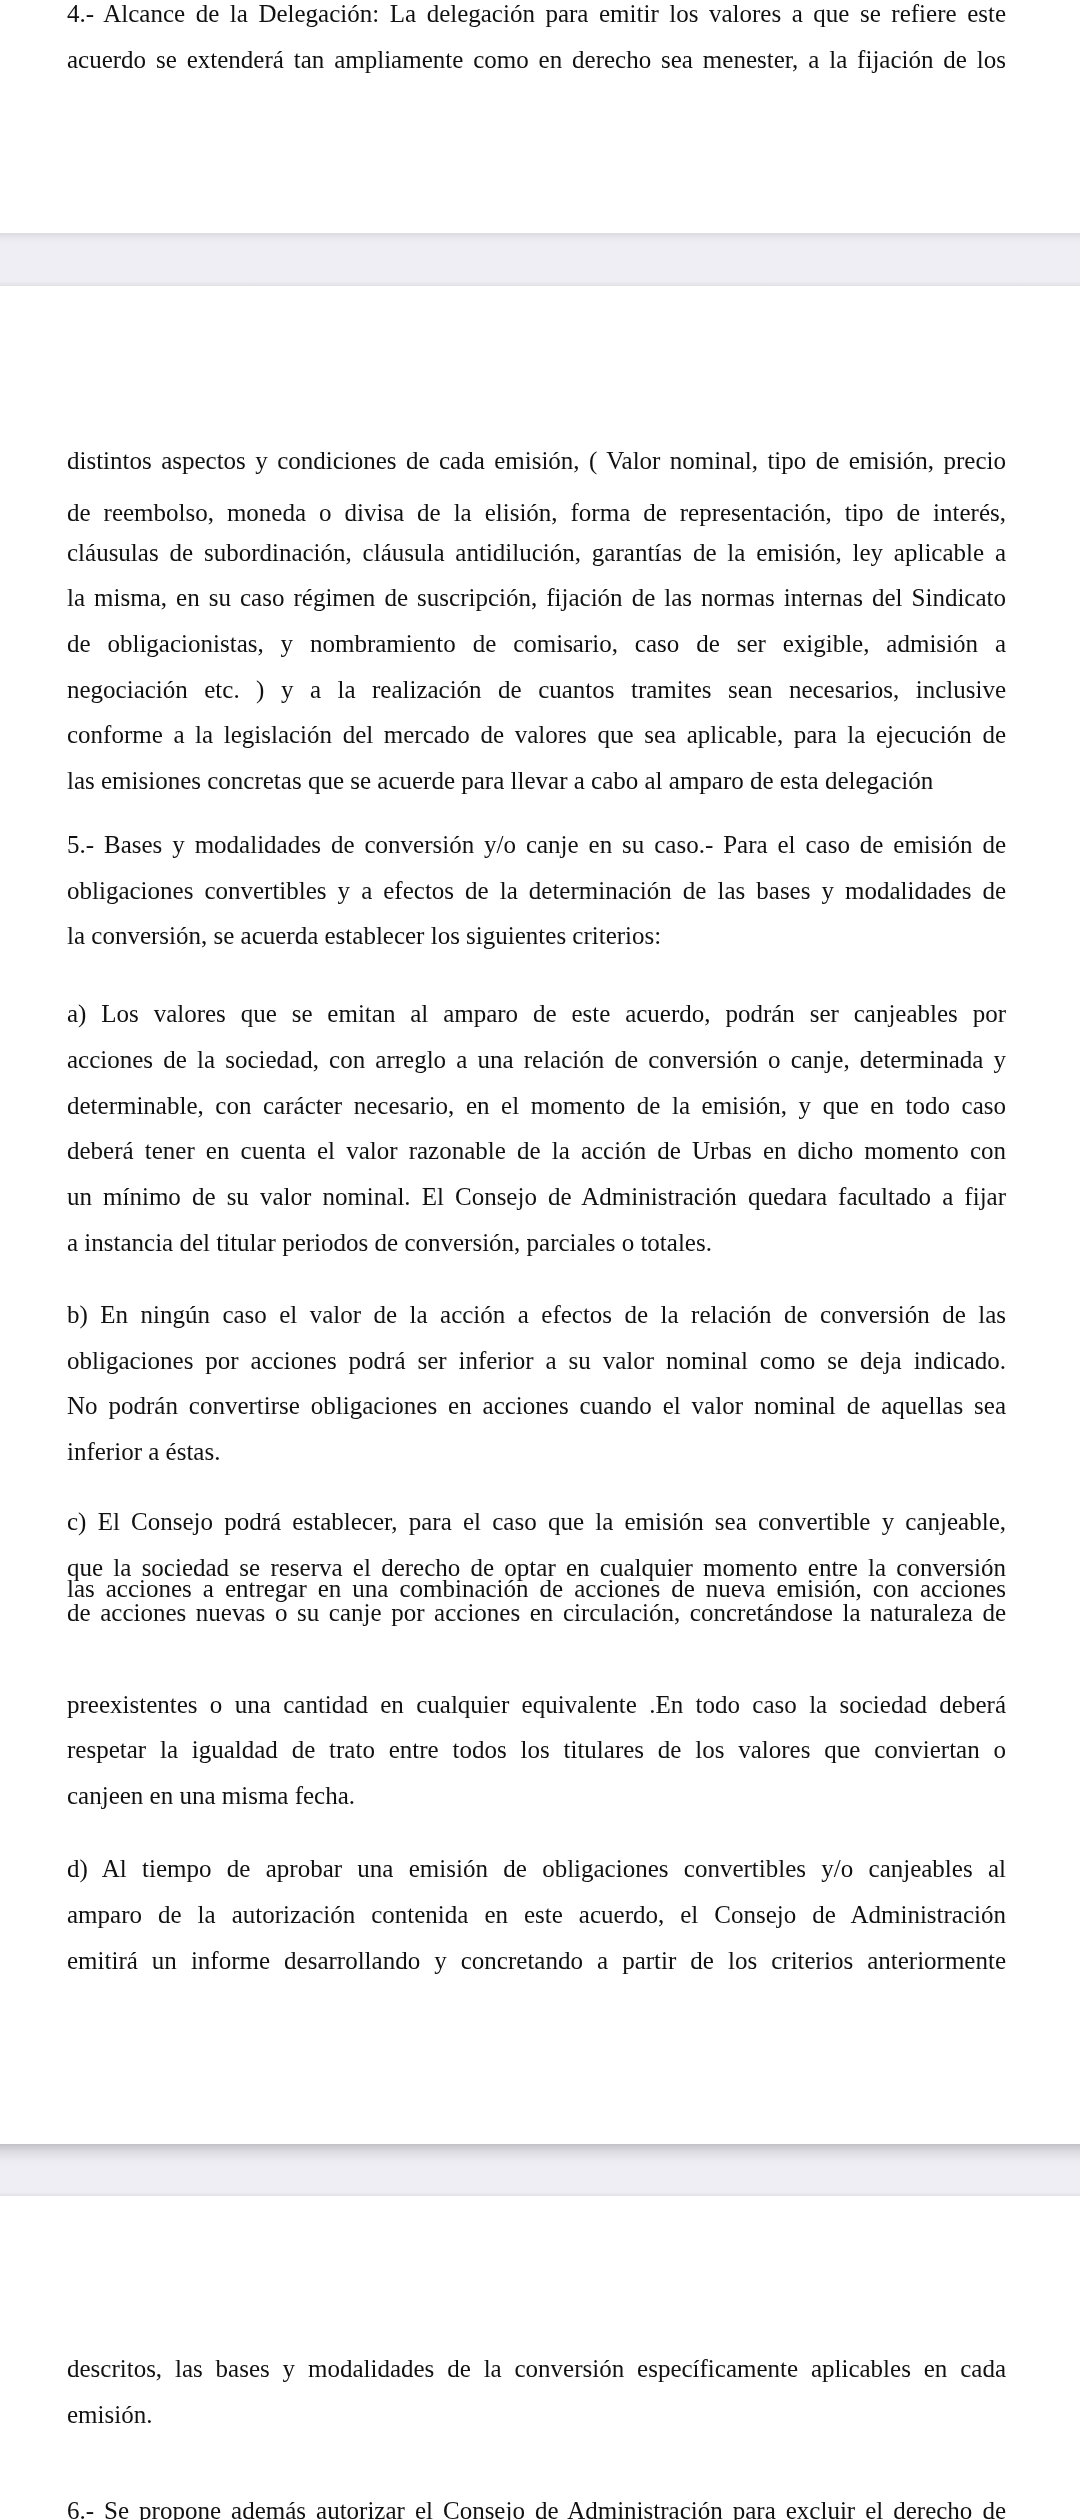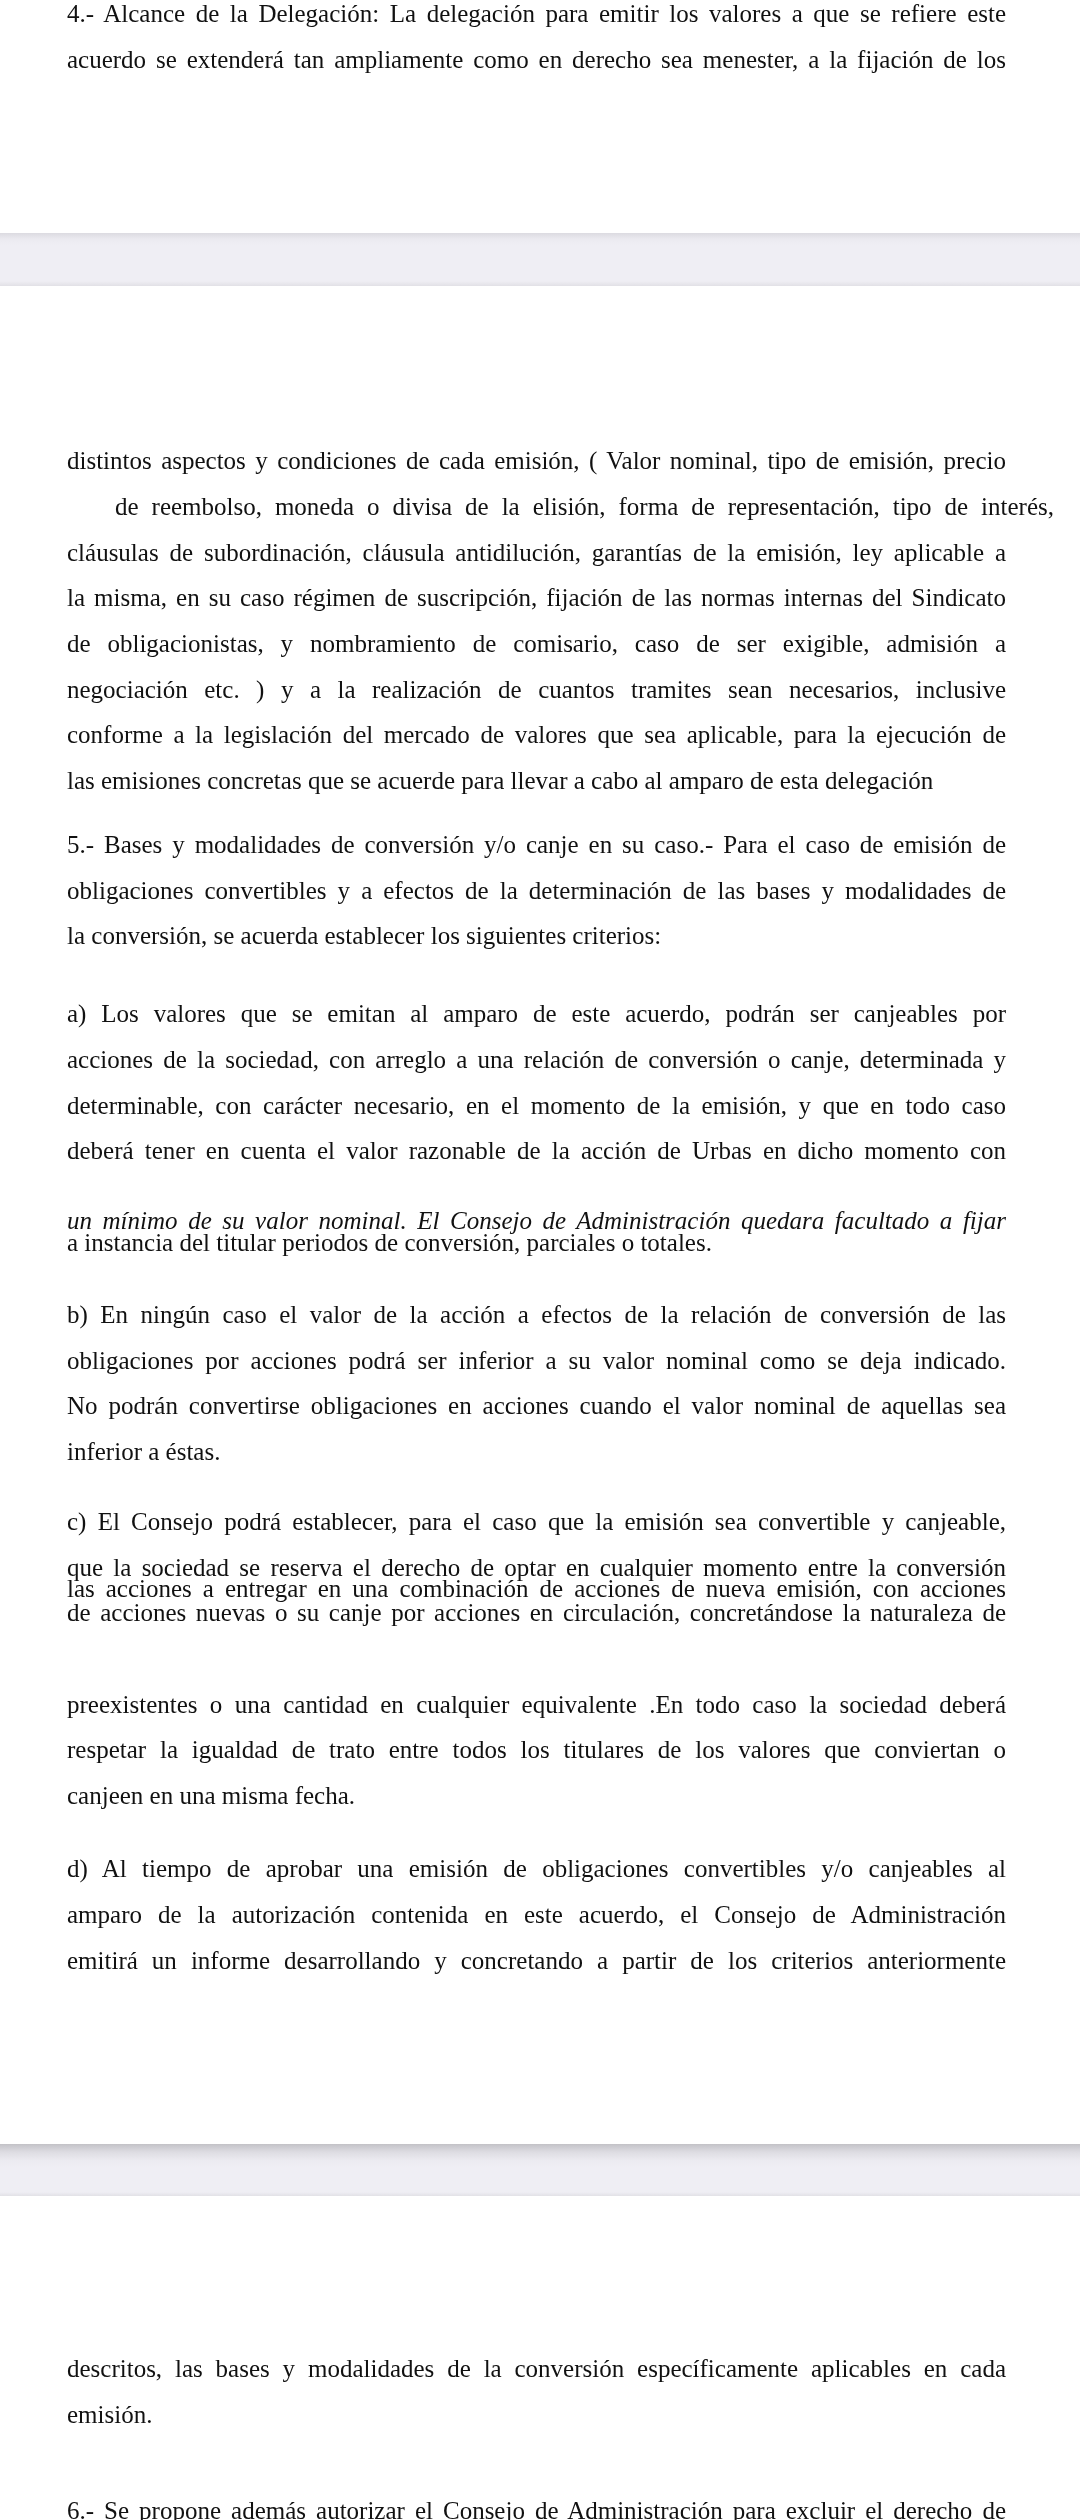--- a/index.html
+++ b/index.html
@@ -66,41 +66,41 @@
     <div class="line" style="top:-1px;">4.- Alcance de la Delegación: La delegación para emitir los valores a que se refiere este</div>
     <div class="line" style="top:45px;">acuerdo se extenderá tan ampliamente como en derecho sea menester, a la fijación de los</div>
   </div>
 </div>
 
 <div class="page-gap gap-1"></div>
 
 <div class="page page-2">
   <div>
     <div class="line" style="top:160px;">distintos aspectos y condiciones de cada emisión, ( Valor nominal, tipo de emisión, precio</div>
-    <div class="line" style="top:206px;margin-left:48px;">de reembolso, moneda o divisa de la elisión, forma de representación, tipo de interés,</div>
+    <div class="line" style="top:212px;">de reembolso, moneda o divisa de la elisión, forma de representación, tipo de interés,</div>
     <div class="line" style="top:252px;">cláusulas de subordinación, cláusula antidilución, garantías de la emisión, ley aplicable a</div>
     <div class="line" style="top:297px;">la misma, en su caso régimen de suscripción, fijación de las normas internas del Sindicato</div>
     <div class="line" style="top:343px;">de obligacionistas, y nombramiento de comisario, caso de ser exigible, admisión a</div>
     <div class="line" style="top:389px;">negociación etc. ) y a la realización de cuantos tramites sean necesarios, inclusive</div>
     <div class="line" style="top:434px;">conforme a la legislación del mercado de valores que sea aplicable, para la ejecución de</div>
     <div class="line last" style="top:480px;">las emisiones concretas que se acuerde para llevar a cabo al amparo de esta delegación</div>
   </div>
 
   <div>
     <div class="line" style="top:544px;">5.- Bases y modalidades de conversión y/o canje en su caso.- Para el caso de emisión de</div>
     <div class="line" style="top:590px;">obligaciones convertibles y a efectos de la determinación de las bases y modalidades de</div>
     <div class="line last" style="top:635px;">la conversión, se acuerda establecer los siguientes criterios:</div>
   </div>
 
   <div>
     <div class="line" style="top:713px;">a) Los valores que se emitan al amparo de este acuerdo, podrán ser canjeables por</div>
     <div class="line" style="top:759px;">acciones de la sociedad, con arreglo a una relación de conversión o canje, determinada y</div>
     <div class="line" style="top:805px;">determinable, con carácter necesario, en el momento de la emisión, y que en todo caso</div>
     <div class="line" style="top:850px;">deberá tener en cuenta el valor razonable de la acción de Urbas en dicho momento con</div>
-    <div class="line" style="top:920px;font-style:italic;">un mínimo de su valor nominal. El Consejo de Administración quedara facultado a fijar</div>
+    <div class="line" style="top:896px;">un mínimo de su valor nominal. El Consejo de Administración quedara facultado a fijar</div>
     <div class="line last" style="top:942px;">a instancia del titular periodos de conversión, parciales o totales.</div>
   </div>
 
   <div>
     <div class="line" style="top:1014px;">b) En ningún caso el valor de la acción a efectos de la relación de conversión de las</div>
     <div class="line" style="top:1060px;">obligaciones por acciones podrá ser inferior a su valor nominal como se deja indicado.</div>
     <div class="line" style="top:1105px;">No podrán convertirse obligaciones en acciones cuando el valor nominal de aquellas sea</div>
     <div class="line last" style="top:1151px;">inferior a éstas.</div>
   </div>
 

